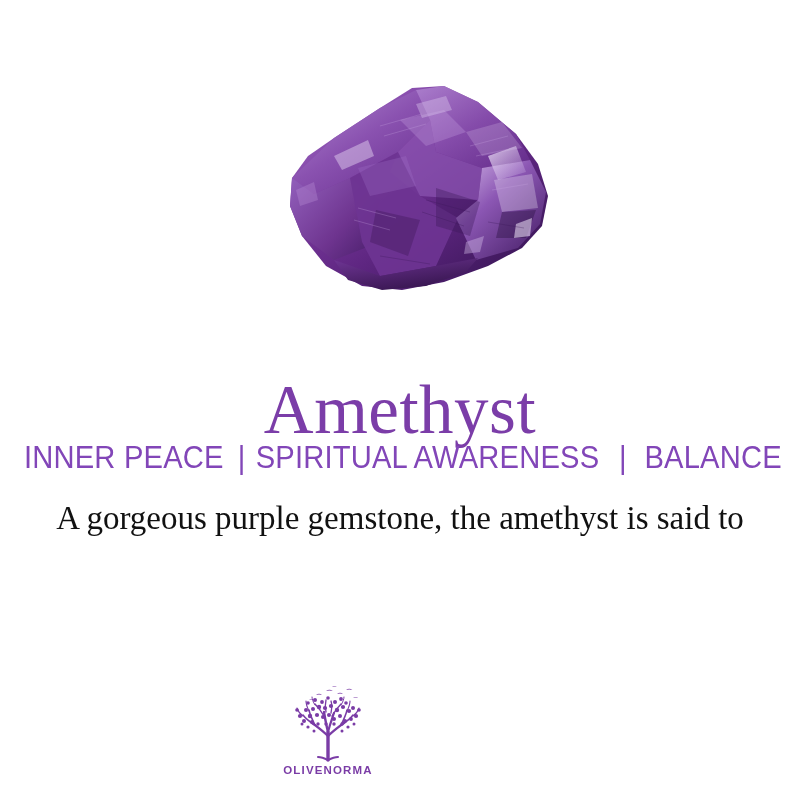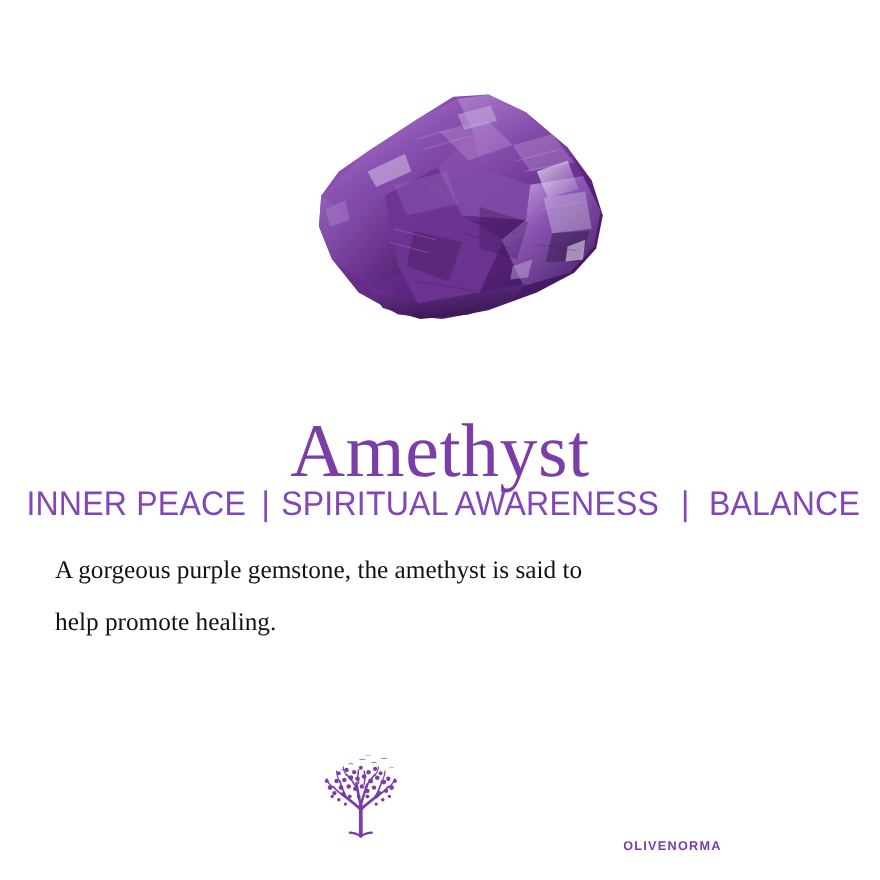--- a/index.html
+++ b/index.html
@@ -77,40 +77,40 @@
   .subtitle .sep.s2 { margin: 0 8px 0 10px; }
   .subtitle .sp-a { display:inline-block; width: 9px; }
   .subtitle .sp-b { display:inline-block; width: 11px; }
 
   
   .body-copy {
     position: absolute;
     left: 50px;
     top: 498px;
     width: 700px;
-    text-align: left;
+    text-align: center;
     font-family: "Liberation Serif", serif;
-    font-size: 23px;
+    font-size: 33px;
     font-weight: 400;
     color: #111111;
   }
   .body-copy .ln {
     display: block;
     height: 48px;
     line-height: 40px;
     white-space: nowrap;
   }
 
   
   .logo {
     position: absolute;
     left: 0;
     top: 686px;
     width: 656px;
-    text-align: right;
+    text-align: center;
   }
   .logo-mark { display: block; margin: 0 auto; }
   .logo-word {
     display: block;
     margin-top: 1px;
     font-family: "Liberation Sans Narrow", "Liberation Sans", sans-serif;
     font-size: 11.5px;
     font-weight: 700;
     letter-spacing: 1.15px;
     color: #7a3ca6;
@@ -208,21 +208,20 @@
   </div>
 
   <h1 class="title">Amethyst</h1>
 
   <div class="subtitle">
     <span class="kw">INNER PEACE</span><span class="sp-a"></span><span class="sep s1">|</span><span class="sp-a"></span><span class="kw">SPIRITUAL AWARENESS</span><span class="sp-b"></span><span class="sep s2">|</span><span class="sp-b"></span><span class="kw">BALANCE</span>
   </div>
 
   <div class="body-copy">
     <span class="ln">A gorgeous purple gemstone, the amethyst is said to</span>
-    <span class="ln">help promote healing.</span>
   </div>
 
   <div class="logo">
     <svg class="logo-mark" width="92" height="78" viewBox="0 0 92 78" aria-label="Olivenorma tree logo">
       <g stroke="#7A3CA6" fill="none" stroke-linecap="round">
 
         <path d="M46,74 L46,46" stroke-width="3.4"></path>
         <path d="M46,74 C42,72 39,71 36,71" stroke-width="2"></path>
         <path d="M46,74 C50,72 53,71 56,71" stroke-width="2"></path>
 

